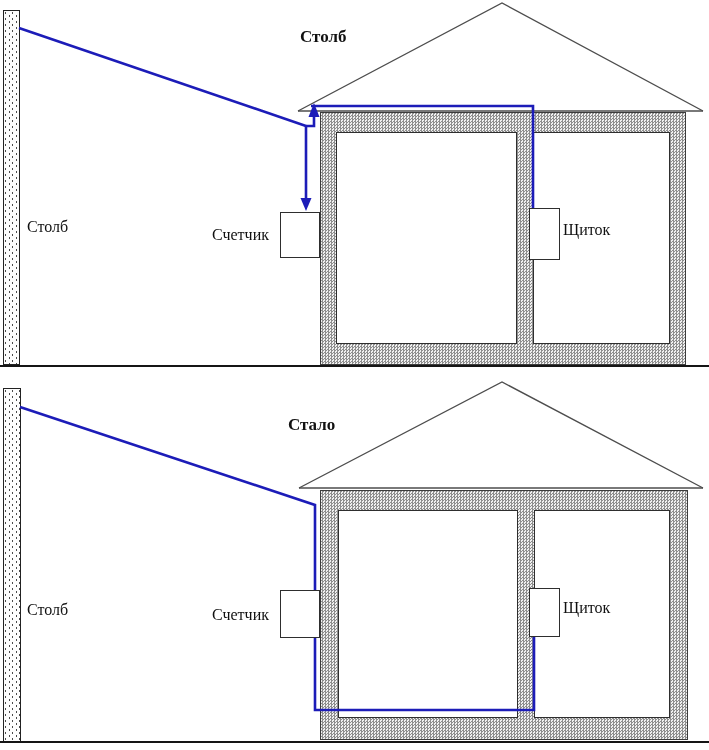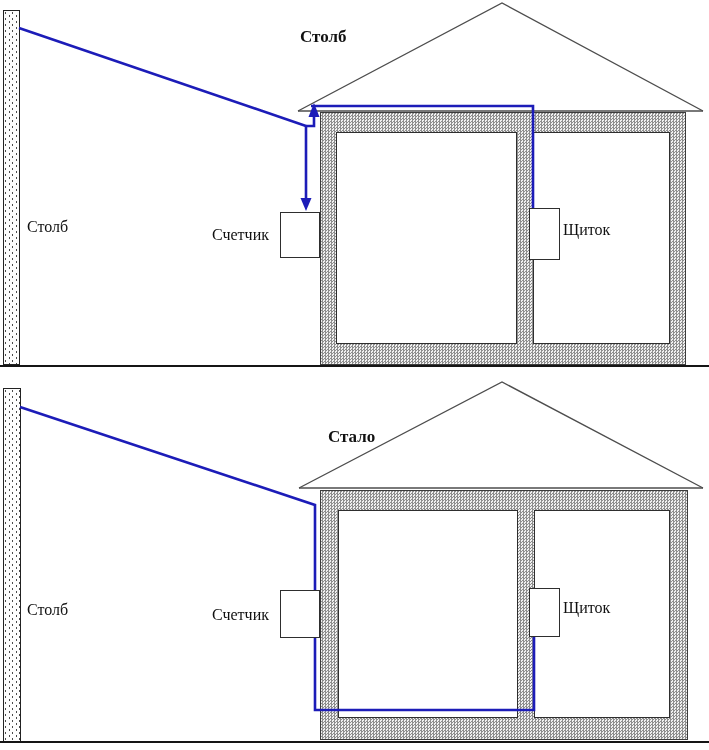--- a/index.html
+++ b/index.html
@@ -100,19 +100,19 @@
       <line x1="0" y1="367" x2="709" y2="367" stroke="#151515" stroke-width="2"></line>
 
       <polyline points="20,32 315,130 315,335 534,335 534,262" fill="none" stroke="#1c1cb8" stroke-width="2.6"></polyline>
     </svg>
 
     <div class="layer-boxes">
       <div class="box" style="left:280px;top:215px;width:40px;height:48px;"></div>
       <div class="box" style="left:529px;top:213px;width:31px;height:49px;"></div>
     </div>
 
-    <span class="title" style="left:288px;top:52px;margin-left:40px;">Стало</span>
+    <span class="title" style="left:288px;top:40px;">Стало</span>
     <span class="lbl" style="left:27px;top:226px;">Столб</span>
     <span class="lbl" style="left:212px;top:231px;">Счетчик</span>
     <span class="lbl" style="left:563px;top:224px;">Щиток</span>
   </div>
 
 </div>
 
 </body></html>

